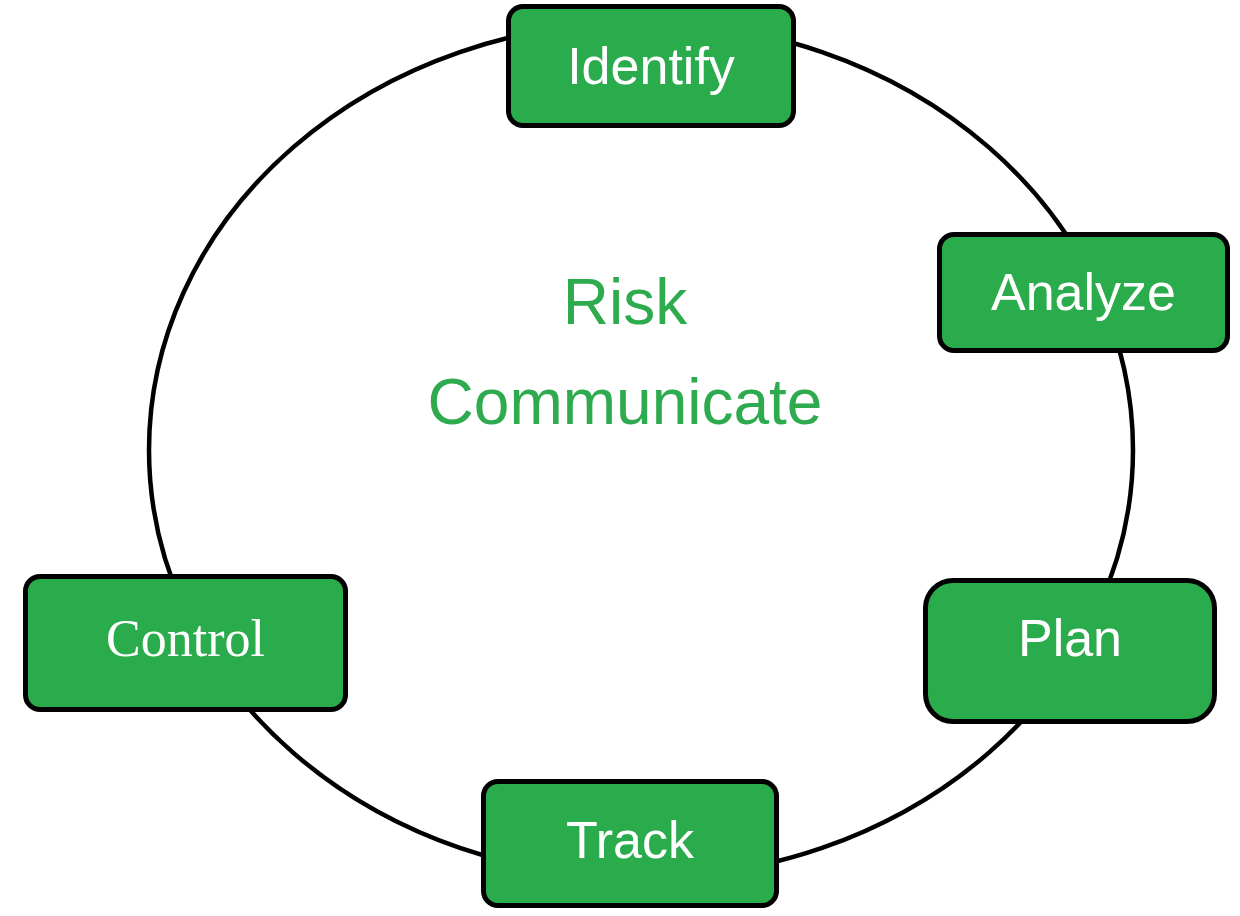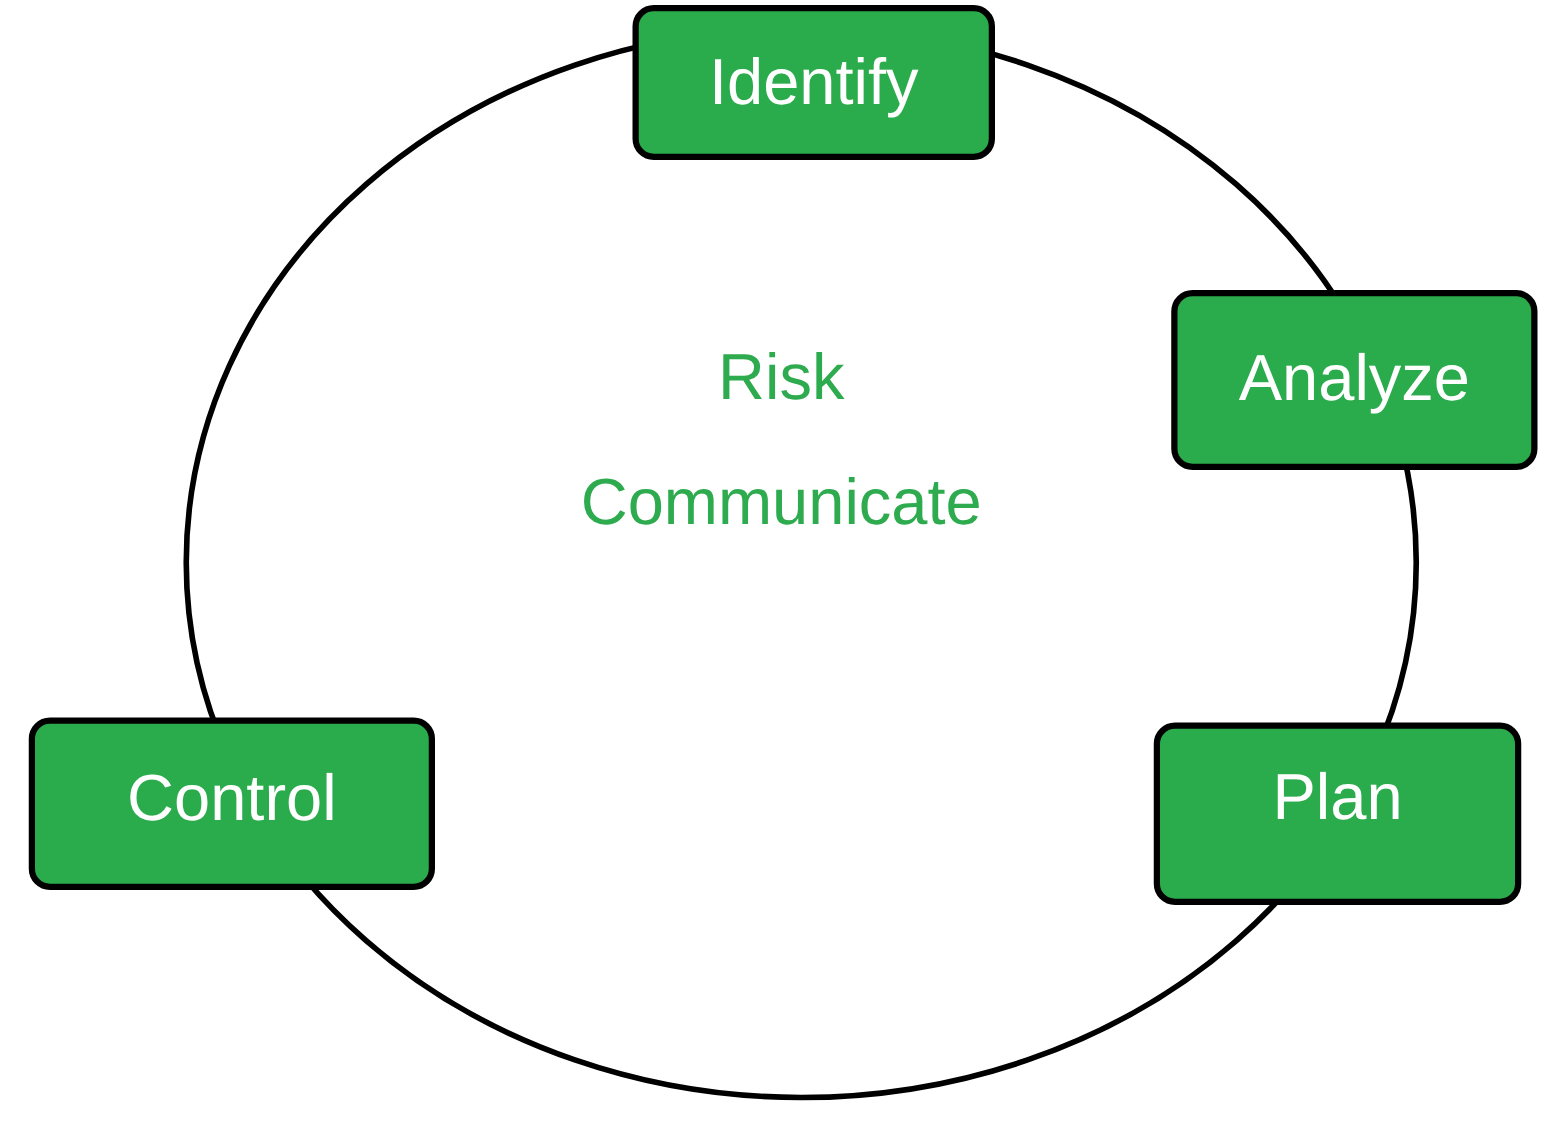--- a/index.html
+++ b/index.html
@@ -31,32 +31,32 @@
     display: flex;
     align-items: center;
     justify-content: center;
     color: #ffffff;
     font-size: 52px;
     line-height: 1;
     white-space: nowrap;
   }
   .node-identify    { left: 506px; top:   4px; width: 290px; height: 124px; }
   .node-communicate { left:   8px; top: 218px; width: 337px; height: 144px; }
-  .node-analyze     { left: 937px; top: 232px; width: 293px; height: 144px; padding-bottom: 2px; text-align: center; }
-  .node-plan        { left: 923px; top: 578px; width: 294px; height: 146px; padding-bottom: 26px; }
-  .node-control     { left:  23px; top: 574px; width: 325px; height: 138px; padding-bottom: 8px; }
+  .node-analyze     { left: 937px; top: 232px; width: 293px; height: 121px; padding-bottom: 2px; text-align: center; }
+  .node-plan        { left: 923px; top: 578px; width: 294px; height: 146px; padding-bottom: 26px; border-radius: 30px; }
+  .node-control     { left:  23px; top: 574px; width: 325px; height: 138px; padding-bottom: 8px; font-family: Liberation Serif, serif; }
   .node-track       { left: 481px; top: 779px; width: 298px; height: 129px; padding-bottom: 8px; }
   .center-title {
     position: absolute;
     left: 325px;
     top: 252px;
     width: 600px;
     text-align: center;
     color: #2eab4e;
-    font-size: 52px;
+    font-size: 64px;
     line-height: 100px;
   }
   .center-title span {
     display: block;
   }
 </style>
 </head>
 <body>
 
 <div class="stage">
@@ -70,20 +70,23 @@
   </div>
 
   <div class="node node-analyze">
     <span>Analyze</span>
   </div>
 
   <div class="node node-plan">
     <span>Plan</span>
   </div>
 
+  <div class="node node-track">
+    <span>Track</span>
+  </div>
 
   <div class="node node-control">
     <span>Control</span>
   </div>
 
 
   <div class="center-title">
     <span>Risk</span>
     <span>Communicate</span>
   </div>

